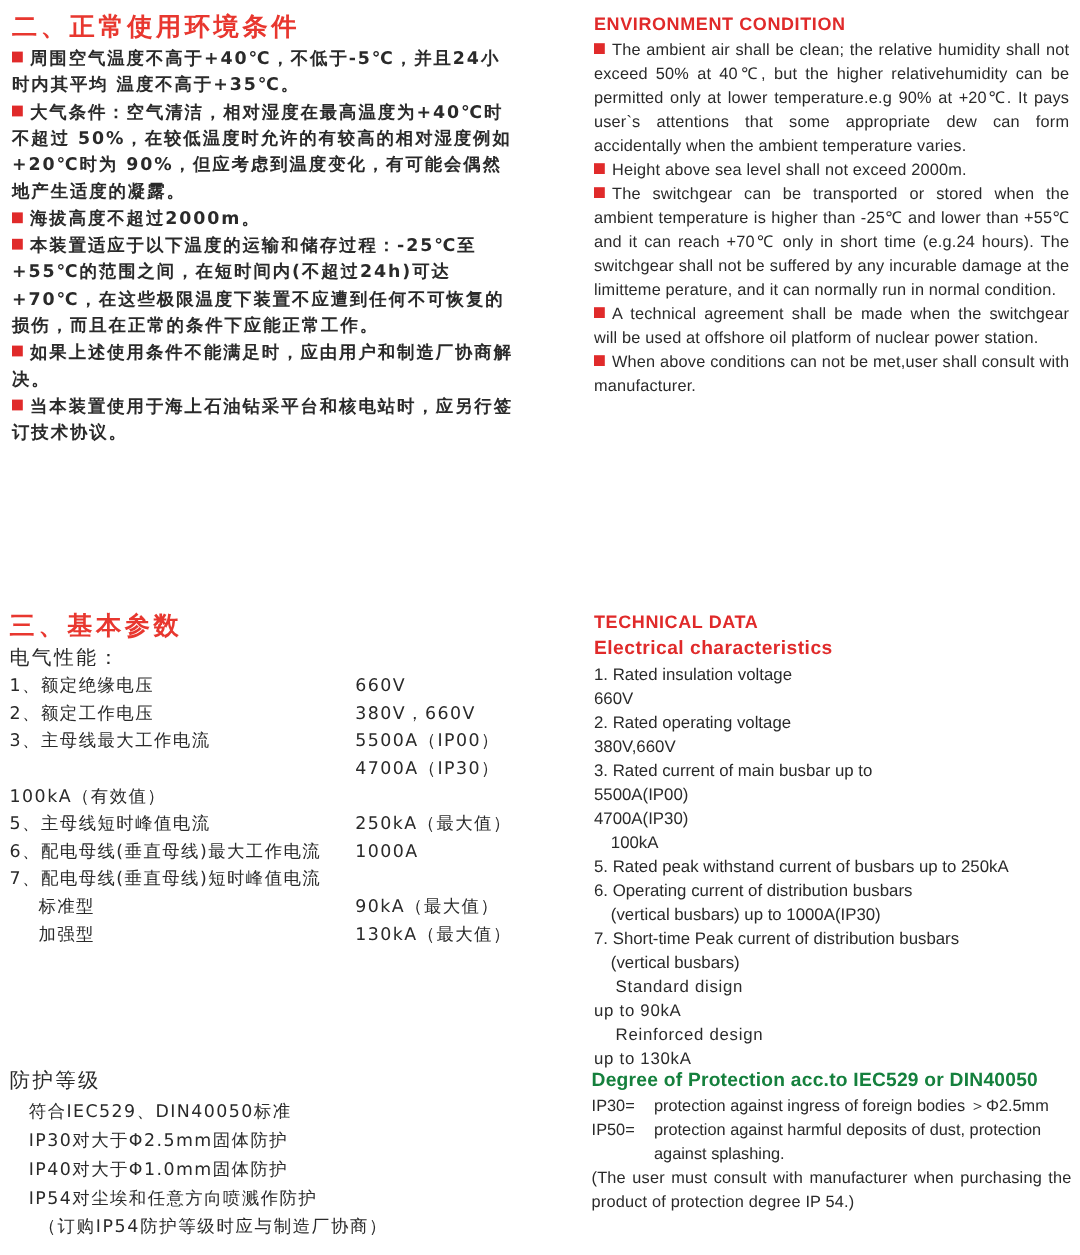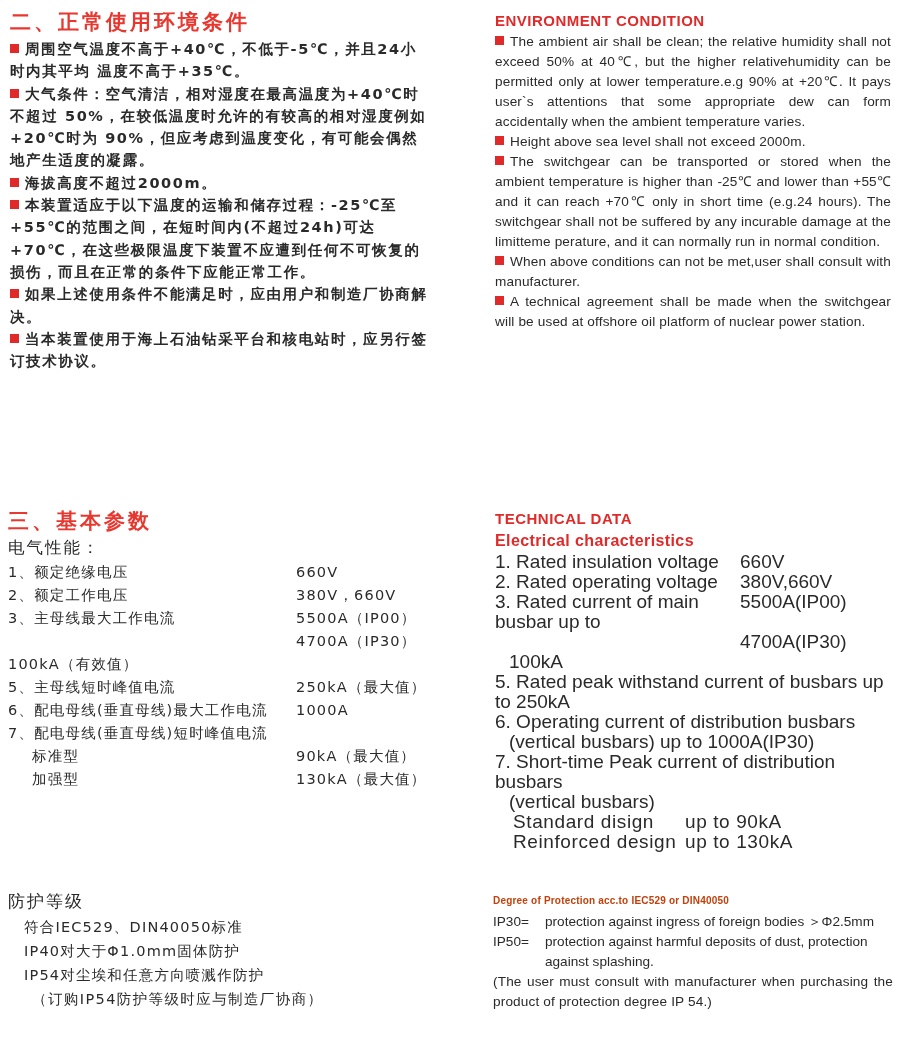--- a/index.html
+++ b/index.html
@@ -9,24 +9,24 @@
   .en { font-family: "Liberation Sans", sans-serif; }
   .h-zh { color: #e8372f; font-size: 21px; font-weight: bold; letter-spacing: 3px; line-height: 28px; }
   .h-en { color: #e02a2a; font-size: 15px; font-weight: bold; letter-spacing: 0.5px; line-height: 22px; }
   .h-en2 { color: #e02a2a; font-size: 16px; font-weight: bold; letter-spacing: 0.4px; line-height: 22px; }
   .zh-p { font-size: 14.5px; line-height: 22.3px; letter-spacing: 1.6px; margin: 0; font-weight: bold; }
   .en-p { font-size: 13.6px; line-height: 20px; letter-spacing: 0.15px; margin: 0; text-align: justify; text-align-last: left; }
   .bullet { display: inline-block; width: 9px; height: 9px; background: #e02a2a; margin-right: 6px; vertical-align: 1px; }
   .row { display: flex; }
   .zh-row { font-size: 14.5px; line-height: 23px; letter-spacing: 1.2px; }
   .zh-row .lbl { width: 288px; flex: none; }
-  .en-row { font-size: 19px; line-height: 20px; }
+  .en-row { font-size: 14px; line-height: 20px; flex-direction: column; }
   .en-row .lbl { width: 245px; flex: none; }
   .sub { font-size: 16.5px; letter-spacing: 2px; line-height: 26px; }
-  .en-bold-title { font-size: 10px; font-weight: bold; line-height: 22px; color: #c2410c; letter-spacing: 0.2px; }
+  .en-bold-title { font-size: 16px; font-weight: bold; line-height: 22px; color: #15803d; letter-spacing: 0.2px; }
   .prot-row { font-size: 13.6px; line-height: 20px; display: flex; }
   .prot-row .code { width: 52px; flex: none; }
 </style>
 </head>
 <body>
 
 <section class="col zh" style="left:10px; top:8px; width:420px;">
   <div class="h-zh">二、正常使用环境条件</div>
   <div id="env-zh-list" style="margin-top:2px;">
       <p class="zh-p"><span class="bullet" style="background: rgb(224, 42, 42);"></span><span>周围空气温度不高于+40℃，不低于-5℃，并且24小时内其平均 温度不高于+35℃。</span></p>
@@ -37,22 +37,22 @@
       <p class="zh-p"><span class="bullet" style="background: rgb(224, 42, 42);"></span><span>当本装置使用于海上石油钻采平台和核电站时，应另行签订技术协议。</span></p>
     </div>
 </section>
 
 <section class="col en" style="left:495px; top:10px; width:396px;">
   <div class="h-en">ENVIRONMENT CONDITION</div>
   <div id="env-en-list">
       <p class="en-p"><span class="bullet" style="background: rgb(224, 42, 42);"></span><span>The ambient air shall be clean; the relative humidity shall not exceed 50% at 40℃, but the higher relativehumidity can be permitted only at lower temperature.e.g 90% at +20℃. It pays user`s attentions that some appropriate dew can form accidentally when the ambient temperature varies.</span></p>
       <p class="en-p"><span class="bullet" style="background: rgb(224, 42, 42);"></span><span>Height above sea level shall not exceed 2000m.</span></p>
       <p class="en-p"><span class="bullet" style="background: rgb(224, 42, 42);"></span><span>The switchgear can be transported or stored when the ambient temperature is higher than -25℃ and lower than +55℃ and it can reach +70℃ only in short time (e.g.24 hours). The switchgear shall not be suffered by any incurable damage at the limitteme perature, and it can normally run in normal condition.</span></p>
+      <p class="en-p"><span class="bullet" style="background: rgb(224, 42, 42);"></span><span>A technical agreement shall be made when the switchgear will be used at offshore oil platform of nuclear power station.</span></p>
       <p class="en-p"><span class="bullet" style="background: rgb(224, 42, 42);"></span><span>When above conditions can not be met,user shall consult with manufacturer.</span></p>
-      <p class="en-p"><span class="bullet" style="background: rgb(224, 42, 42);"></span><span>A technical agreement shall be made when the switchgear will be used at offshore oil platform of nuclear power station.</span></p>
     </div>
 </section>
 
 <section class="col zh" style="left:8px; top:507px; width:440px;">
   <div class="h-zh">三、基本参数</div>
   <div class="sub">电气性能：</div>
   <div id="tech-zh-rows">
       <div class="row zh-row">
         <span class="lbl">1、额定绝缘电压</span>
         <span>660V</span>
@@ -141,20 +141,21 @@
         <span style="width: 172px; padding-left: 18px; flex: 0 0 auto; letter-spacing: 0.6px;">Reinforced  design</span>
         <span style="letter-spacing: 0.6px;">up  to  130kA</span>
       </div>
     </div>
 </section>
 
 <section class="col zh" style="left:8px; top:887px; width:440px;">
   <div class="sub" style="font-size:17px; line-height:28px;">防护等级</div>
   <div id="prot-zh-lines">
       <div class="zh-row" style="padding-left: 16px; line-height: 24px;">符合IEC529、DIN40050标准</div>
+      <div class="zh-row" style="padding-left: 16px; line-height: 24px;">IP30对大于Φ2.5mm固体防护</div>
       <div class="zh-row" style="padding-left: 16px; line-height: 24px;">IP40对大于Φ1.0mm固体防护</div>
       <div class="zh-row" style="padding-left: 16px; line-height: 24px;">IP54对尘埃和任意方向喷溅作防护</div>
     </div>
   <div class="zh-row" style="letter-spacing:1.4px; line-height:24px;margin-left:24px;">（订购IP54防护等级时应与制造厂协商）</div>
 </section>
 
 <section class="col en" style="left:493px; top:890px; width:400px;">
   <div class="en-bold-title">Degree  of  Protection acc.to  IEC529  or  DIN40050</div>
   <div id="prot-en-rows">
       <div class="prot-row">

